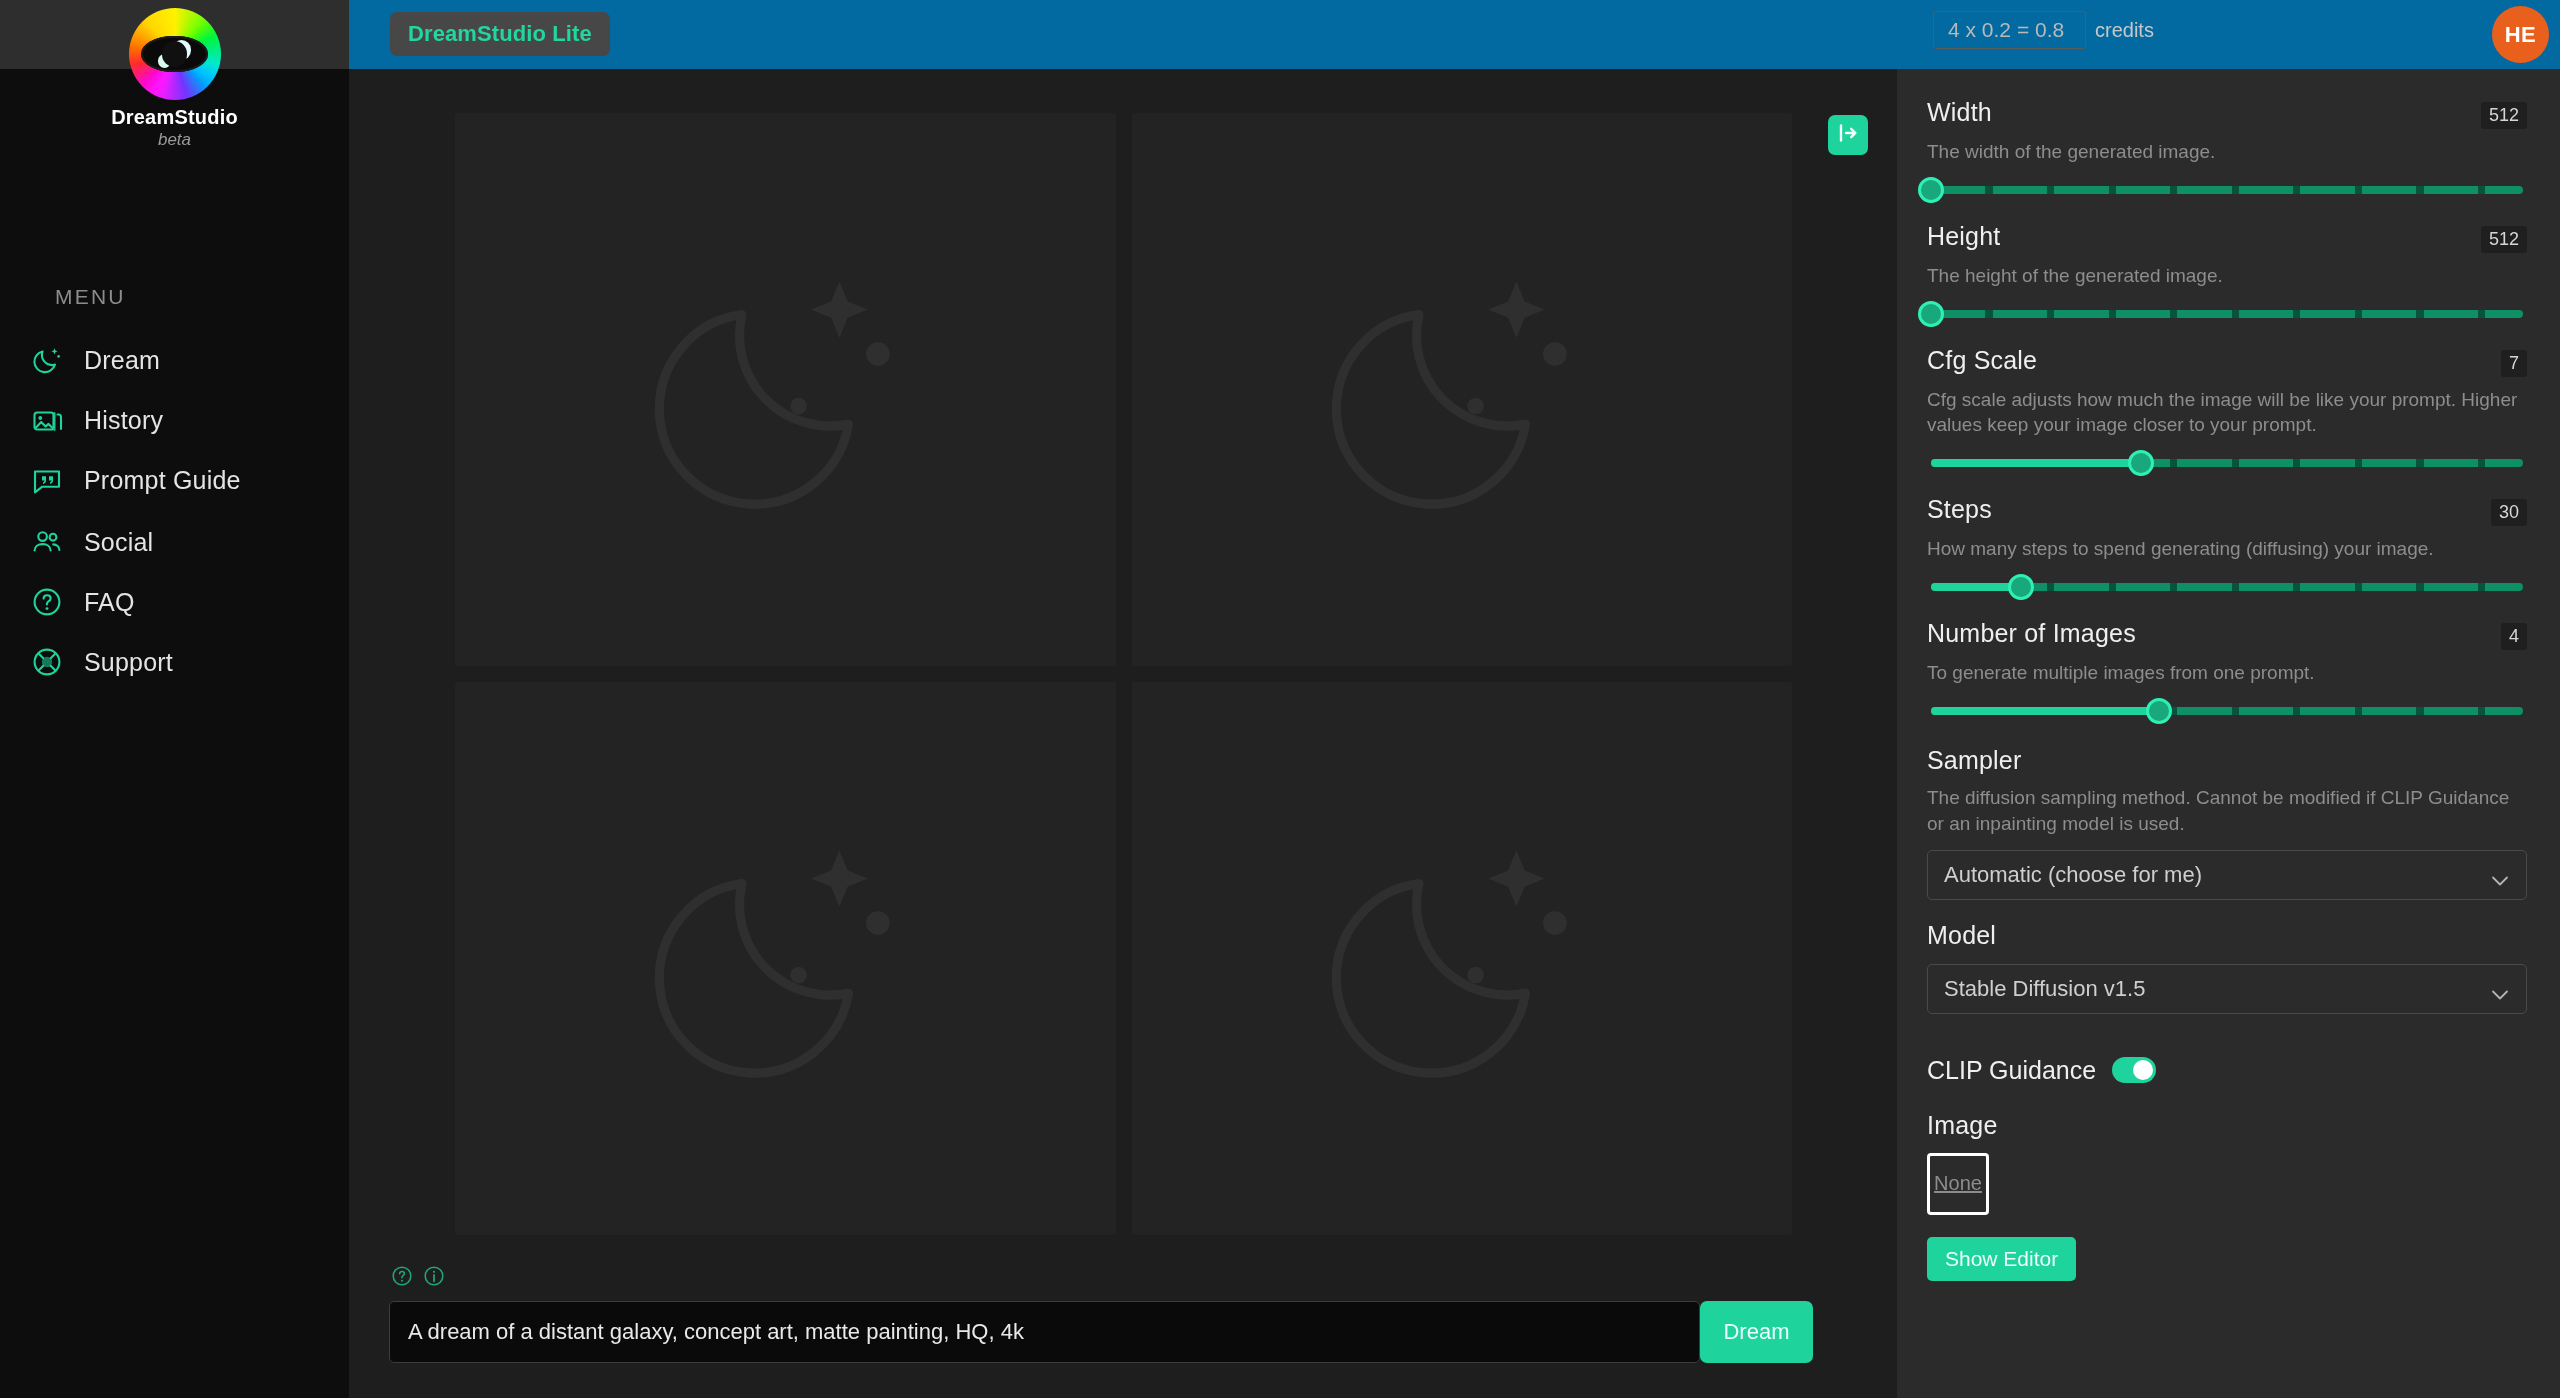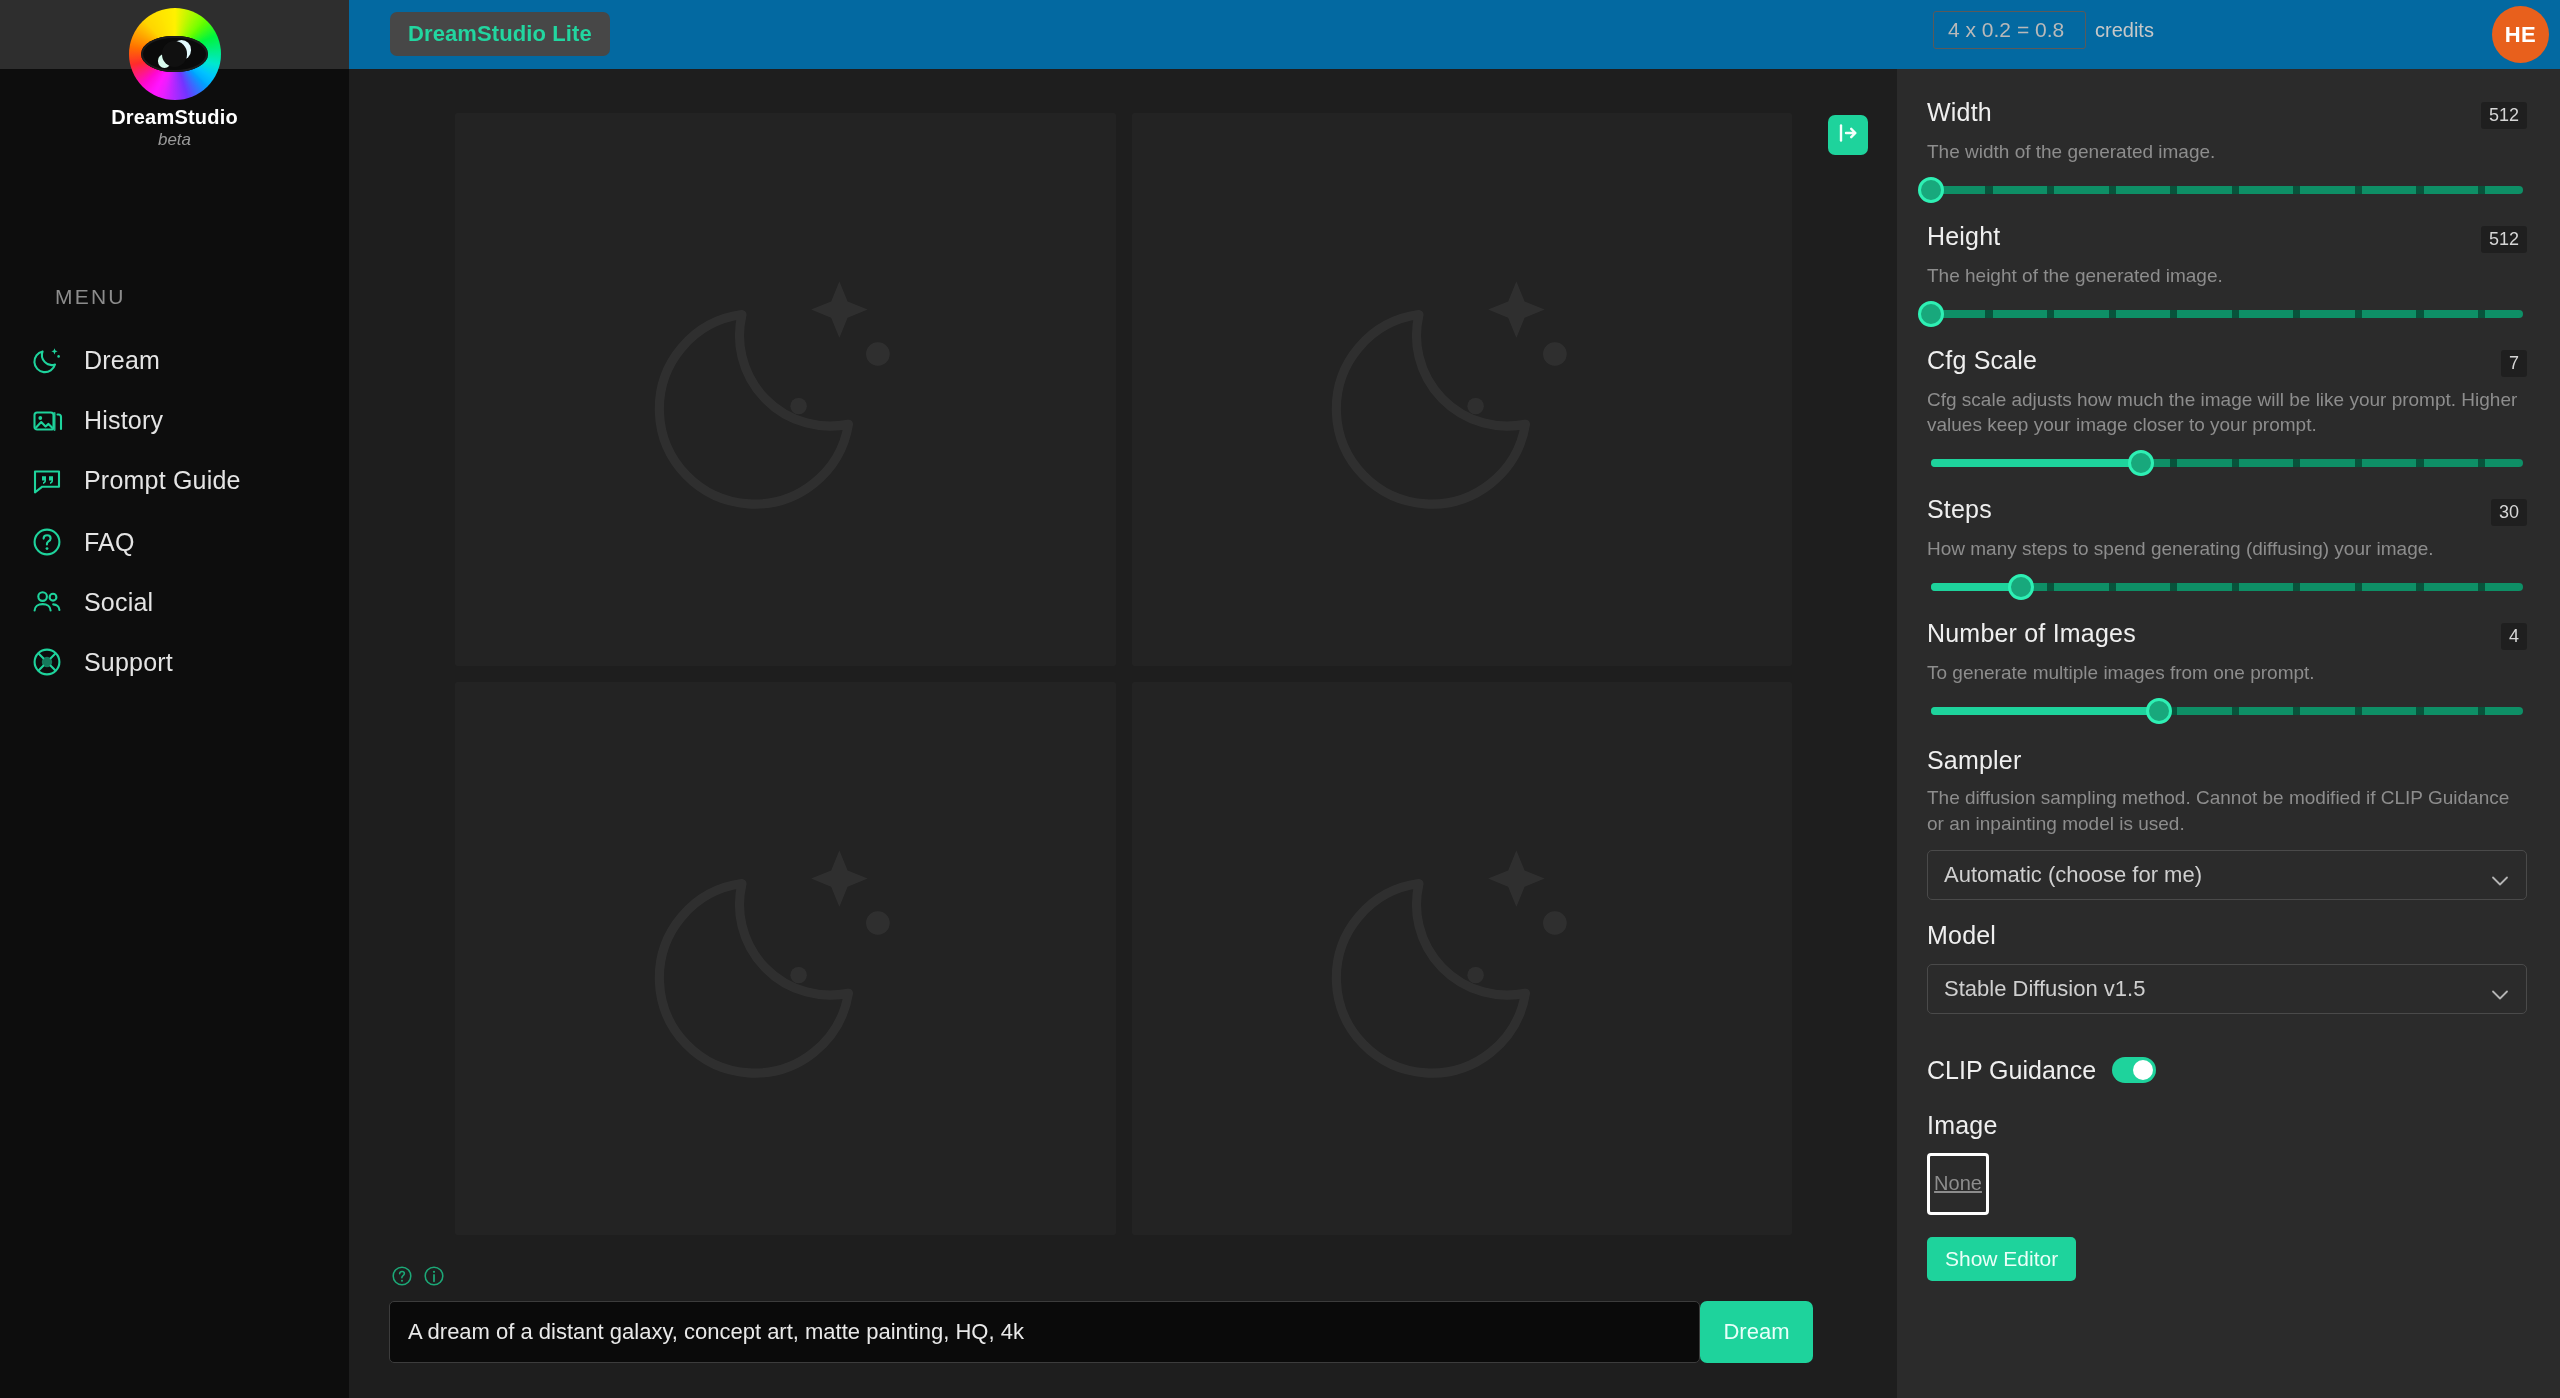--- a/index.html
+++ b/index.html
@@ -283,38 +283,38 @@
           </svg>
         </span>
         <span class="lbl">Prompt Guide</span>
       </div>
 
       <div class="menu-gap"></div>
 
       <div class="menu-item">
         <span class="ico">
           <svg width="32" height="32" viewBox="0 0 32 32" fill="none">
-            <circle cx="16" cy="16" r="12.4" stroke="#1ed39c" stroke-width="2.1"></circle>
-            <path d="M12.6 12.6c0-2 1.6-3.3 3.5-3.3 2 0 3.5 1.3 3.5 3.1 0 1.8-1.3 2.5-2.4 3.2-.9.6-1.3 1.2-1.3 2.3v.6" stroke="#1ed39c" stroke-width="2.1" stroke-linecap="round" fill="none"></path>
-            <circle cx="16" cy="22.6" r="1.45" fill="#1ed39c"></circle>
-          </svg>
-        </span>
-        <span class="lbl">FAQ</span>
-      </div>
-
-      <div class="menu-item">
-        <span class="ico">
-          <svg width="32" height="32" viewBox="0 0 32 32" fill="none">
             <circle cx="11.6" cy="10.6" r="4.3" stroke="#1ed39c" stroke-width="2.1"></circle>
             <circle cx="22" cy="11.2" r="3.4" stroke="#1ed39c" stroke-width="2.1"></circle>
             <path d="M3.6 24.5c0-4.1 3.6-6.4 8-6.4s8 2.3 8 6.4" stroke="#1ed39c" stroke-width="2.1" stroke-linecap="round"></path>
             <path d="M22.2 18.4c3.4.2 6.2 2.2 6.2 5.6" stroke="#1ed39c" stroke-width="2.1" stroke-linecap="round"></path>
           </svg>
         </span>
         <span class="lbl">Social</span>
+      </div>
+
+      <div class="menu-item">
+        <span class="ico">
+          <svg width="32" height="32" viewBox="0 0 32 32" fill="none">
+            <circle cx="16" cy="16" r="12.4" stroke="#1ed39c" stroke-width="2.1"></circle>
+            <path d="M12.6 12.6c0-2 1.6-3.3 3.5-3.3 2 0 3.5 1.3 3.5 3.1 0 1.8-1.3 2.5-2.4 3.2-.9.6-1.3 1.2-1.3 2.3v.6" stroke="#1ed39c" stroke-width="2.1" stroke-linecap="round" fill="none"></path>
+            <circle cx="16" cy="22.6" r="1.45" fill="#1ed39c"></circle>
+          </svg>
+        </span>
+        <span class="lbl">FAQ</span>
       </div>
 
       <div class="menu-item">
         <span class="ico">
           <svg width="32" height="32" viewBox="0 0 32 32" fill="none">
             <circle cx="16" cy="16" r="12.4" stroke="#1ed39c" stroke-width="2.1"></circle>
             <circle cx="16" cy="16" r="5.2" fill="#1ed39c" opacity=".55"></circle>
             <path d="M7.6 7.6l4.7 4.7M24.4 7.6l-4.7 4.7M7.6 24.4l4.7-4.7M24.4 24.4l-4.7-4.7" stroke="#1ed39c" stroke-width="2.1" stroke-linecap="round"></path>
           </svg>
         </span>

